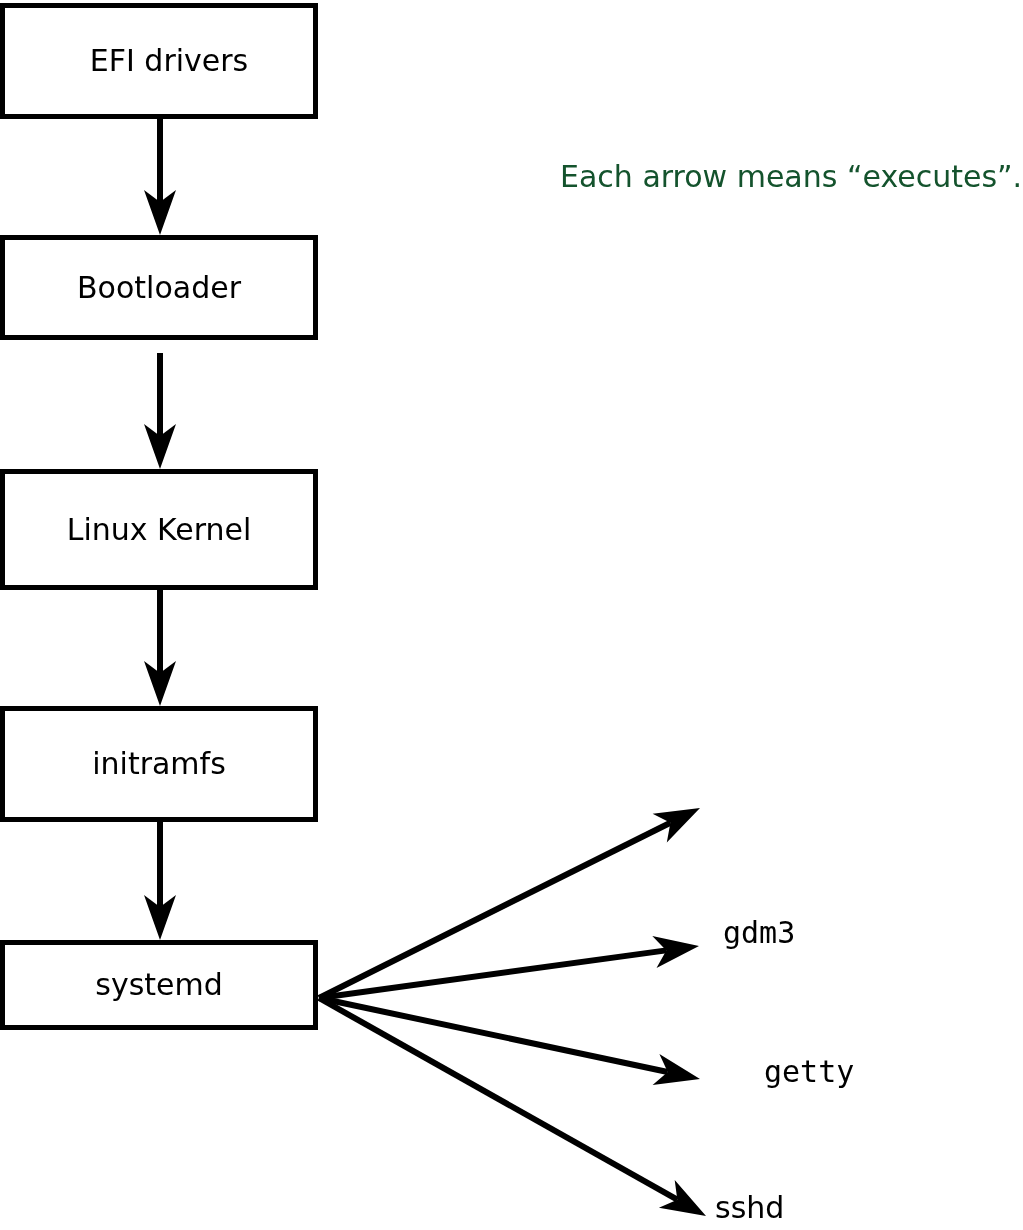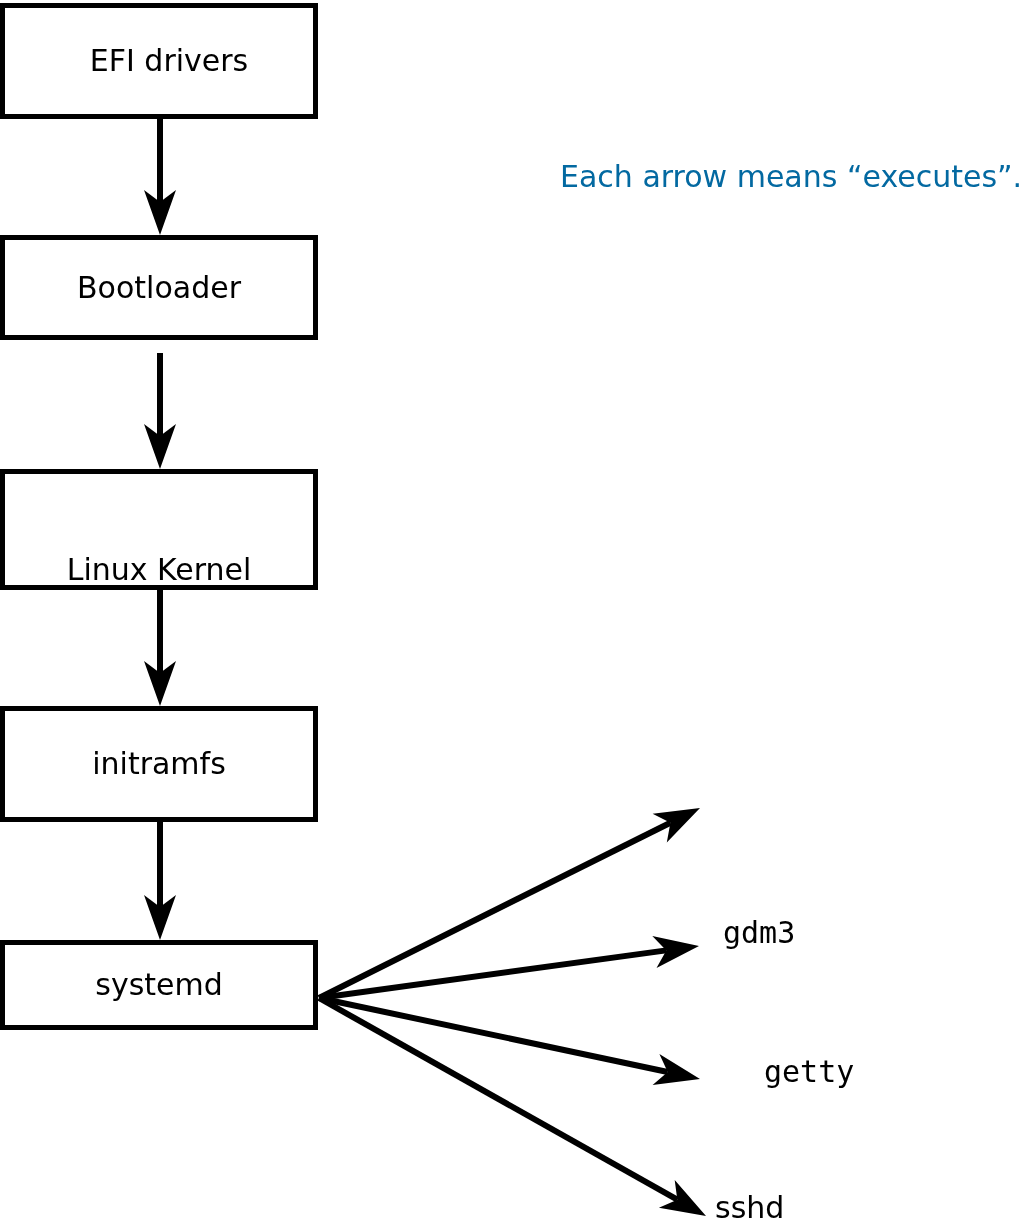--- a/index.html
+++ b/index.html
@@ -32,21 +32,21 @@
     background: #ffffff;
     display: flex;
     align-items: center;
     justify-content: center;
     font-size: 30px;
     line-height: 1;
     color: #000000;
   }
   .node-efi       { top: 3px;   height: 116px; padding-left: 20px; }
   .node-boot      { top: 235px; height: 105px; }
-  .node-kernel    { top: 469px; height: 121px; align-items: flex-end; }
+  .node-kernel    { top: 469px; height: 121px; }
   .node-initramfs { top: 706px; height: 116px; }
   .node-systemd   { top: 940px; height: 90px; }
 
   .proc-label {
     position: absolute;
     font-family: "DejaVu Sans Mono", "Liberation Mono", monospace;
     font-size: 30px;
     line-height: 1;
     white-space: pre;
     color: #000000;
@@ -57,21 +57,21 @@
   .proc-sshd    { left: 715px; top: 1193px;
                   font-family: "DejaVu Sans", "Liberation Sans", sans-serif; }
 
   .note {
     position: absolute;
     left: 560px;
     top: 162px;
     font-size: 30px;
     line-height: 1;
     white-space: pre;
-    color: #0369a1;
+    color: #14532d;
   }
 </style>
 </head>
 <body>
 
 <div class="canvas">
 
   <svg class="arrows-layer" viewBox="0 0 1023 1230" xmlns="http://www.w3.org/2000/svg">
     <g stroke="#000000" stroke-width="6" fill="#000000">
 

